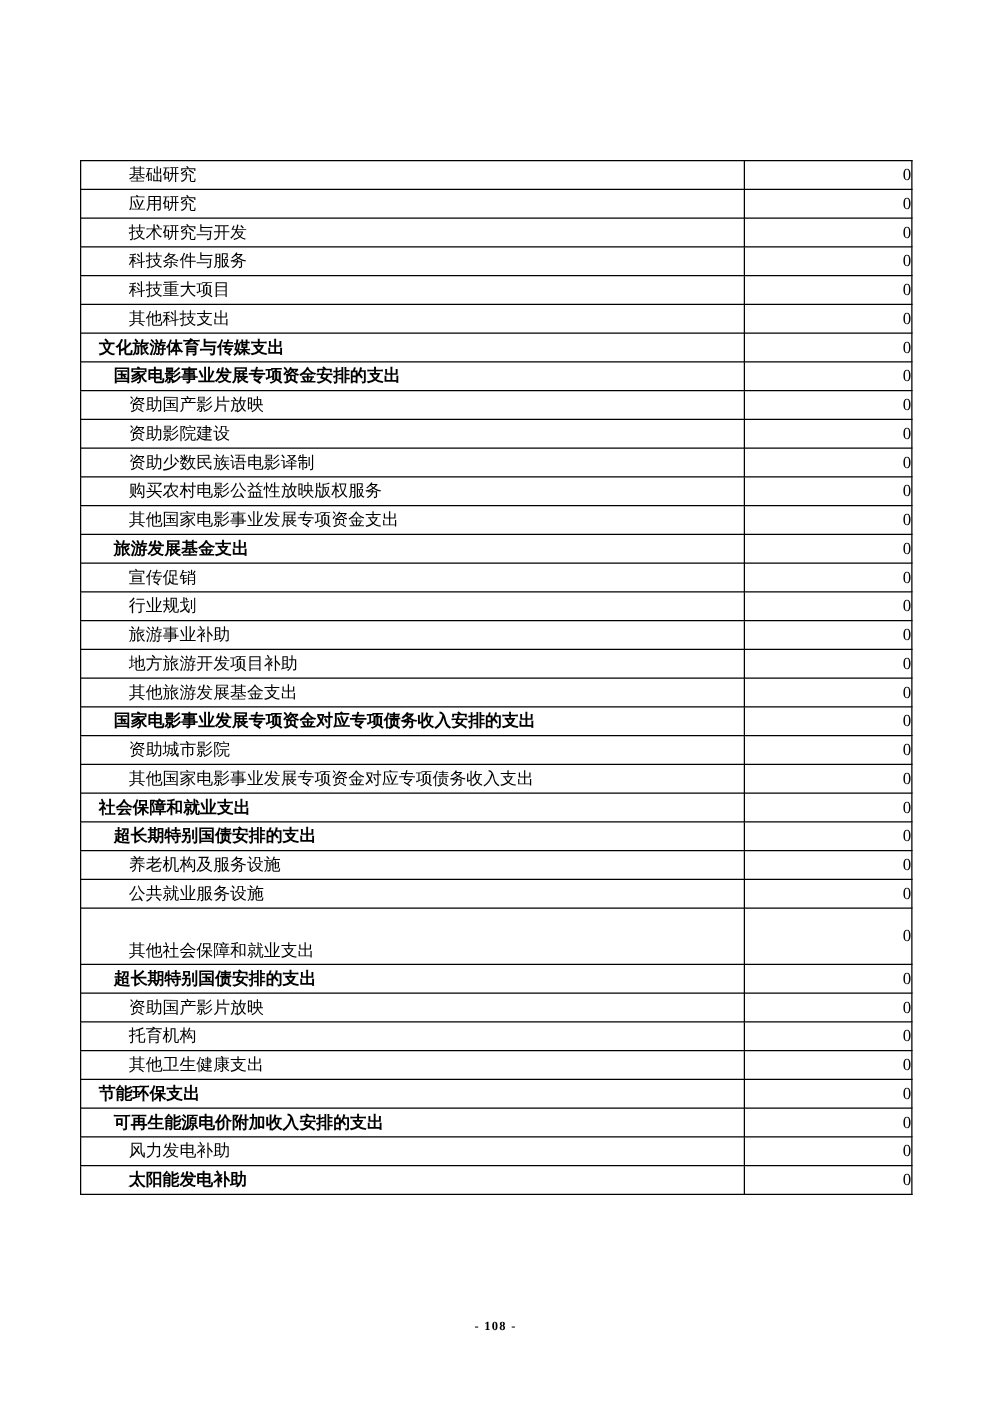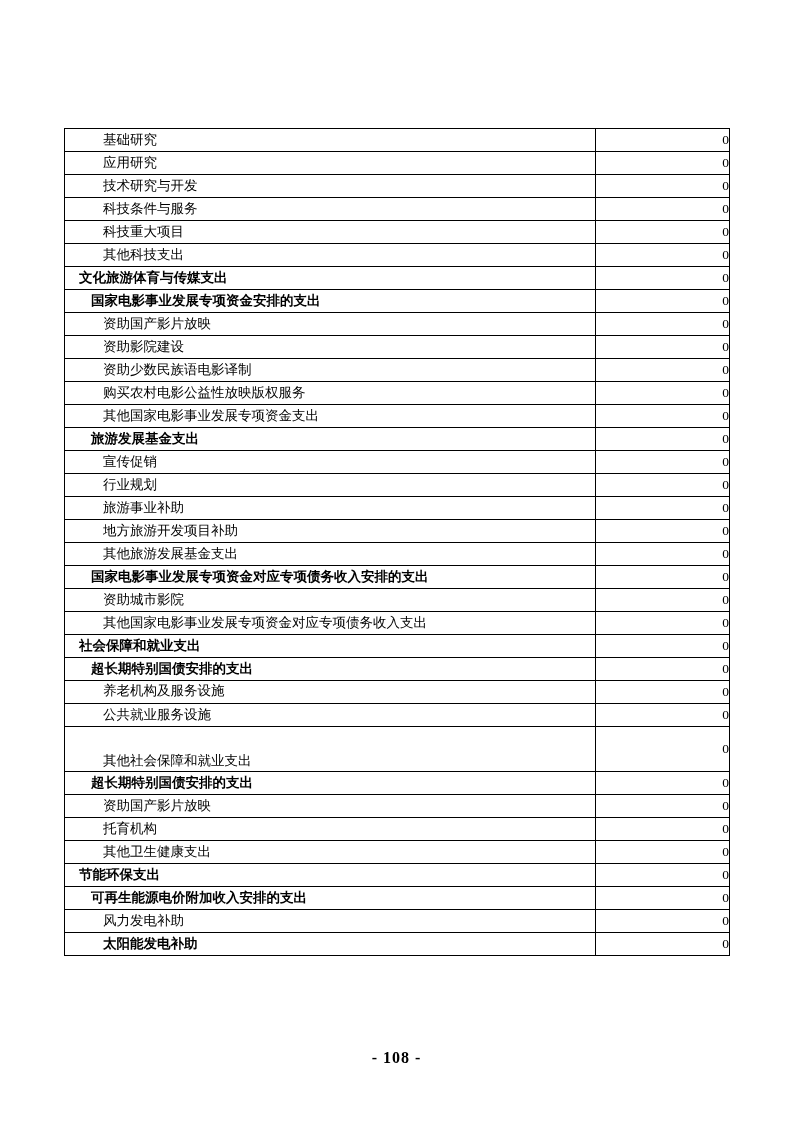--- a/index.html
+++ b/index.html
@@ -46,21 +46,21 @@
   }
   .lvl1 { padding-left: 14px; font-weight: bold; }
   .lvl2 { padding-left: 26px; font-weight: bold; }
   .lvl3 { padding-left: 38px; font-weight: normal; }
   .page-number {
     position: absolute;
     bottom: 55px;
     left: 0;
     width: 793px;
     text-align: center;
-    font-size: 16px;
+    font-size: 10px;
     font-weight: bold;
     font-family: "Liberation Serif", "DejaVu Serif", serif;
     letter-spacing: 1px;
   }
 </style>
 </head>
 <body>
 
 <div class="page">
   <table class="budget-table">
@@ -204,21 +204,21 @@
           <td class="value">0</td>
         </tr>
         <tr>
           <td class="label">
             <span class="lvl2" style="display: block;">超长期特别国债安排的支出</span>
           </td>
           <td class="value">0</td>
         </tr>
         <tr>
           <td class="label">
-            <span class="lvl3" style="display: block; font-family: Liberation Mono, monospace;">养老机构及服务设施</span>
+            <span class="lvl3" style="display: block;">养老机构及服务设施</span>
           </td>
           <td class="value">0</td>
         </tr>
         <tr>
           <td class="label">
             <span class="lvl3" style="display: block;">公共就业服务设施</span>
           </td>
           <td class="value">0</td>
         </tr>
         <tr>

